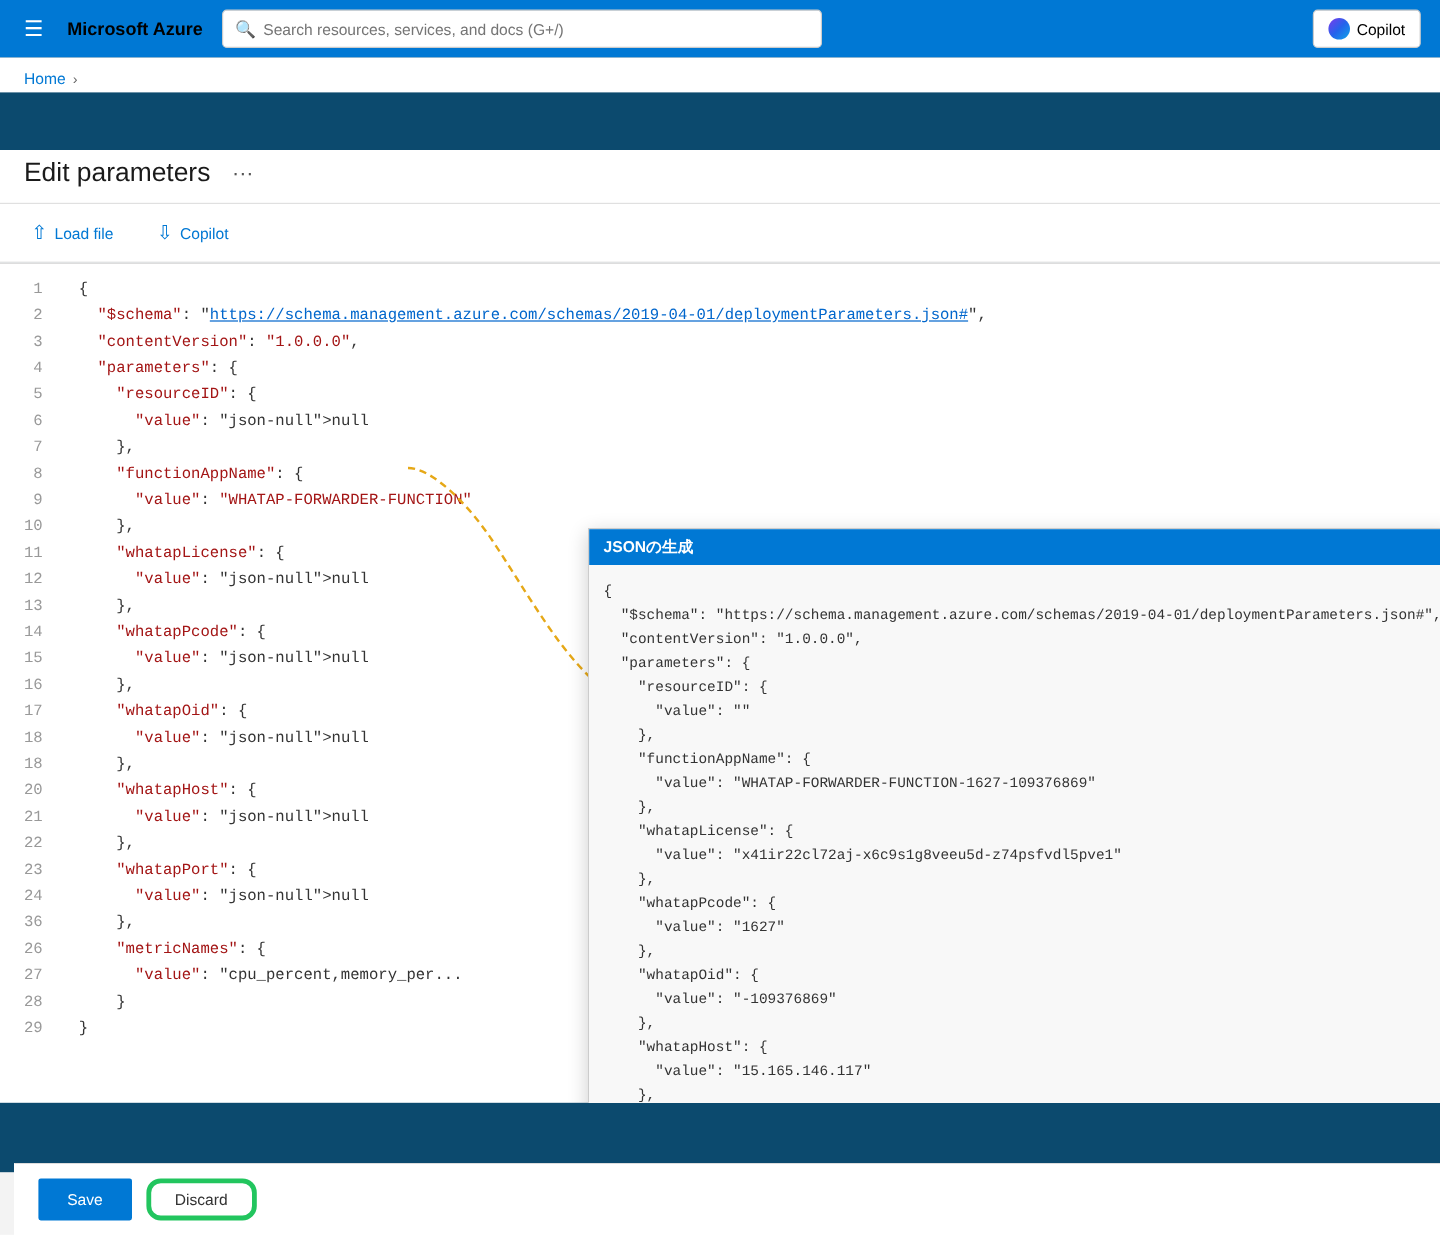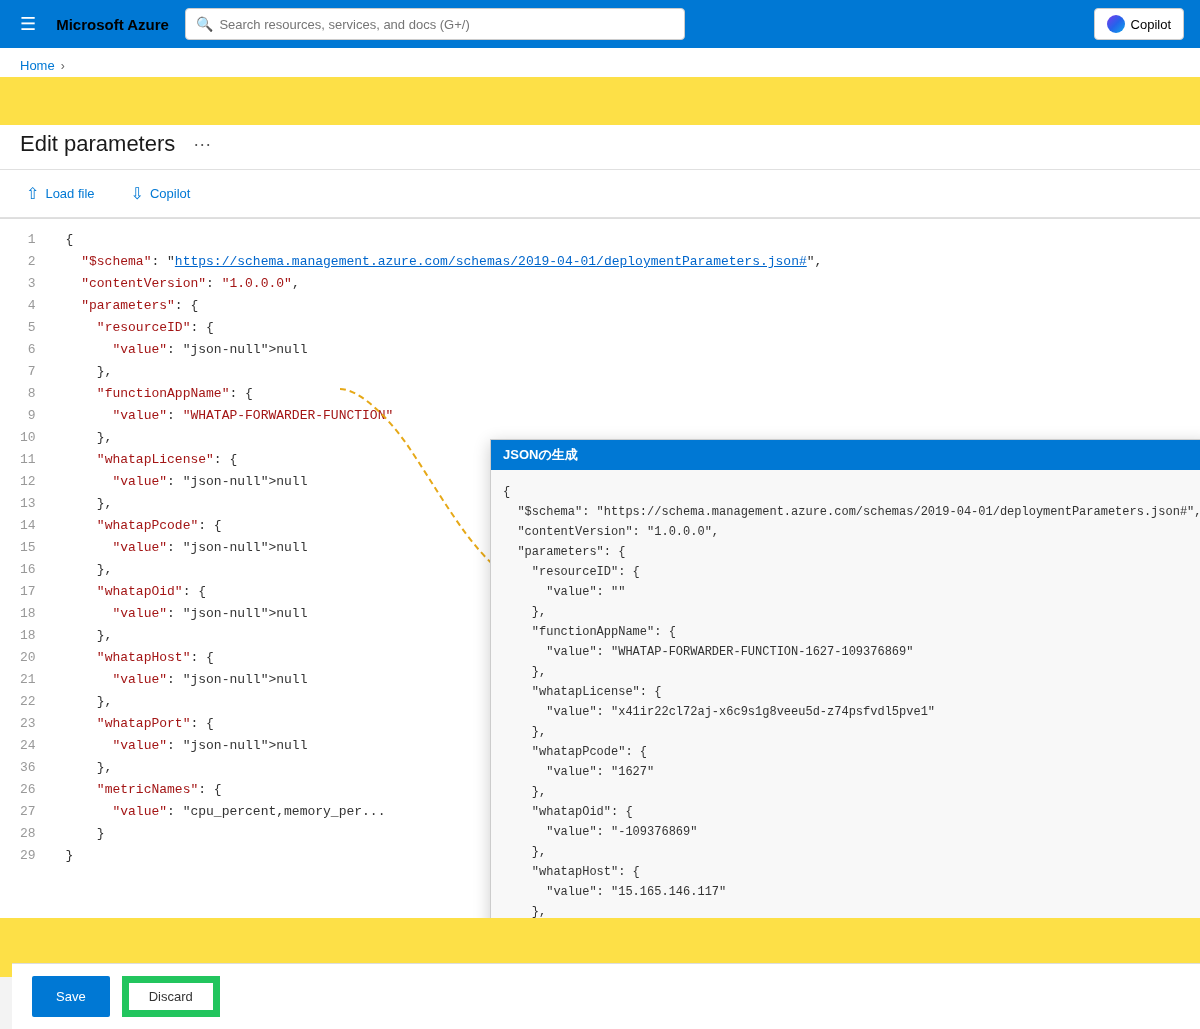--- a/index.html
+++ b/index.html
@@ -231,44 +231,44 @@
       border: none;
       padding: 6px 24px;
       font-size: 13px;
       cursor: pointer;
       border-radius: 2px;
       font-weight: 500;
     }
     .btn-discard {
       background: white;
       color: #333;
-      border: 7px solid #22c55e;
+      border: 4px solid #22c55e;
       padding: 6px 20px;
       font-size: 13px;
       cursor: pointer;
-      border-radius: 0;
+      border-radius: 12px;
     }
   </style>
 </head>
 <body>
 
 <header class="azure-header">
   <span class="header-hamburger">☰</span>
   <span class="header-title">Microsoft Azure</span>
   <div class="header-search">
     <span style="color:#999;font-size:14px;">🔍</span>
     <input type="text" placeholder="Search resources, services, and docs (G+/)" style="">
   </div>
   <button class="copilot-btn">
     <span class="copilot-icon"></span>
     <span>Copilot</span>
   </button>
 </header>
 
-<div style="background:#fde047; min-height: calc(100vh - 48px - 52px); padding-bottom: 52px;">
+<div style="background:#0c4a6e; min-height: calc(100vh - 48px - 52px); padding-bottom: 52px;">
 
   <div class="breadcrumb">
     <a href="#" style="color:#0078d4; text-decoration:none;">Home</a>
     <span class="breadcrumb-separator">›</span>
   </div>
 
   <div class="page-header">
     <h1 class="page-title">Edit parameters</h1>
     <span class="page-options-btn">···</span>
   </div>

